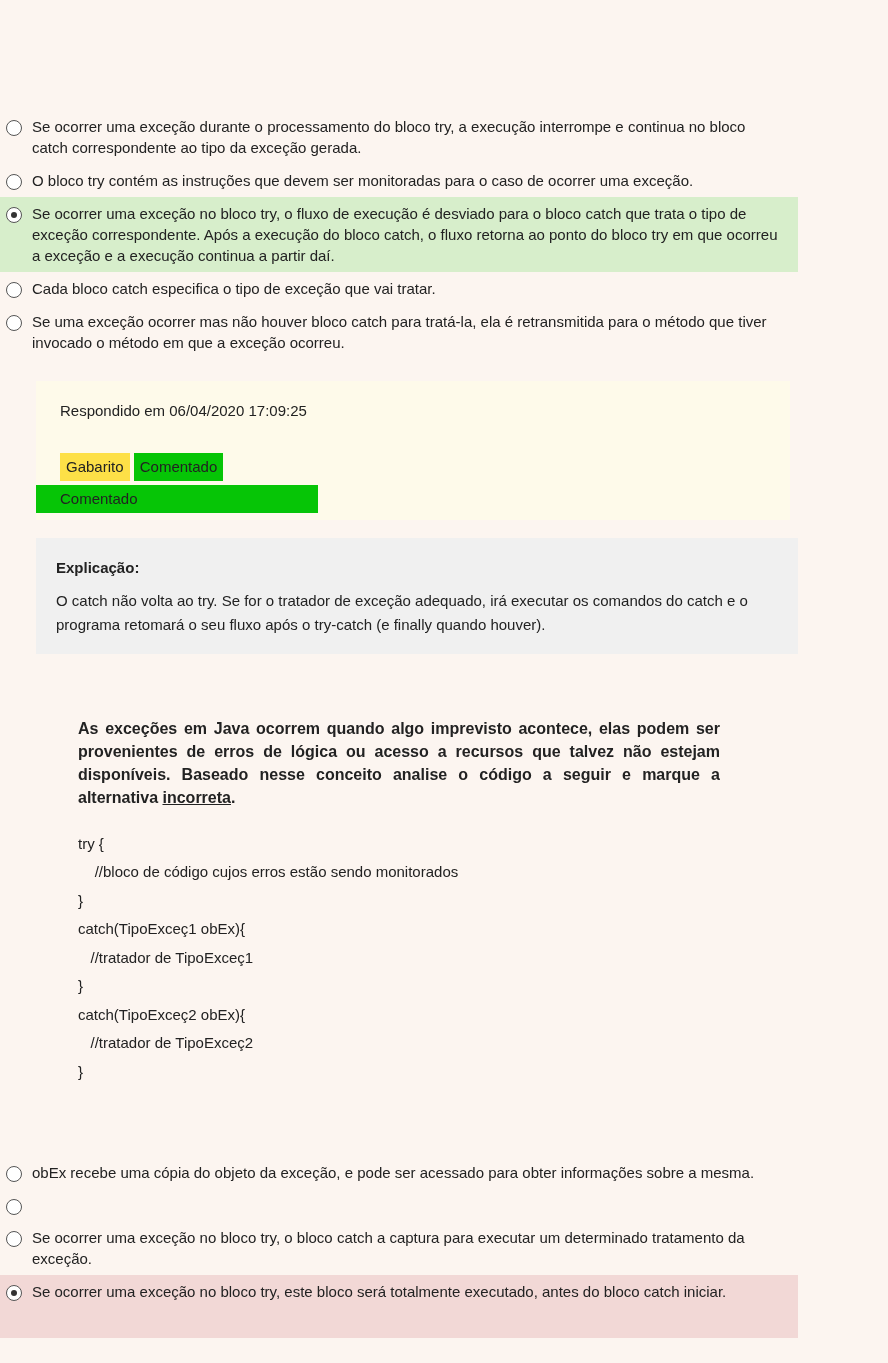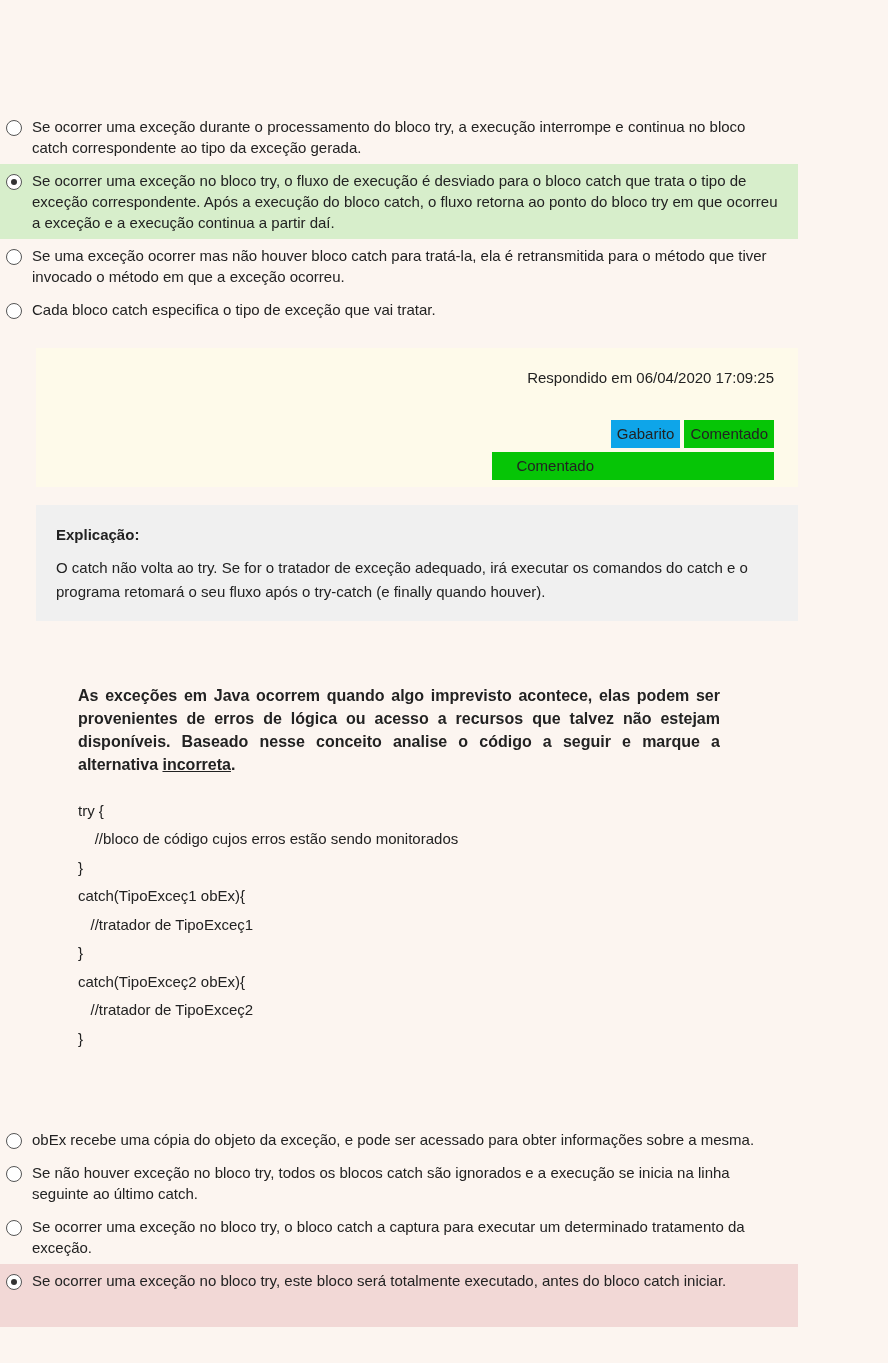--- a/index.html
+++ b/index.html
@@ -3,62 +3,66 @@
 <meta charset="utf-8">
 <style>
 html,body{margin:0;padding:0;background:#fcf5f0;font-family:Arial,Helvetica,sans-serif;font-size:15px;color:#222;}
 .page{width:798px;min-height:1363px;position:relative;background:#fcf5f0;}
 .row{display:flex;align-items:flex-start;padding:6px 0;}
 .radio{width:14px;height:14px;border:1px solid #555;background:#fff;border-radius:50%;margin:4px 10px 0 6px;flex-shrink:0;display:flex;align-items:center;justify-content:center;}
 .radio.sel::after{content:"";width:6px;height:6px;background:#333;border-radius:50%;}
 .opt-text{flex:1;line-height:1.4;padding-right:18px;}
 .bg-green{background:#d7eecb;}
 .bg-pink{background:#f2d8d6;}
-.info{background:#fefaea;margin:22px 0 0 36px;padding:18px 24px 5px 24px;line-height:1.6;text-align:right;}
+.info{background:#fefaea;margin:22px 8px 0 36px;padding:18px 24px 5px 24px;line-height:1.6;}
 .info-bar{display:inline-block;background:#06c506;padding:2px 6px;margin:2px 0;}
 .explain{background:#f0f0f0;margin:18px 0 0 36px;padding:18px 20px;line-height:1.55;}
 .question-block{padding:55px 36px 30px 36px;}
 .qtext{margin:8px 42px 20px 42px;font-weight:bold;text-align:justify;line-height:1.45;font-size:16px;}
 .u{text-decoration:underline;}
 pre{margin:16px 0 0 42px;font-family:Arial,Helvetica,sans-serif;font-size:15px;white-space:pre-wrap;line-height:1.9;}
 </style>
 </head>
 <body>
 <div class="page">
 
 <div style="height:110px"></div>
 
 <div class="row">
   <div class="radio"></div>
   <div class="opt-text">Se ocorrer uma exceção durante o processamento do bloco try, a execução interrompe e continua no bloco catch correspondente ao tipo da exceção gerada.</div>
 </div>
 
+<div class="row">
+  <div class="radio"></div>
+  <div class="opt-text">O bloco try contém as instruções que devem ser monitoradas para o caso de ocorrer uma exceção.</div>
+</div>
 
 <div class="row bg-green">
   <div class="radio sel"></div>
   <div class="opt-text">Se ocorrer uma exceção no bloco try, o fluxo de execução é desviado para o bloco catch que trata o tipo de exceção correspondente. Após a execução do bloco catch, o fluxo retorna ao ponto do bloco try em que ocorreu a exceção e a execução continua a partir daí.</div>
 </div>
 
 <div class="row">
   <div class="radio"></div>
-  <div class="opt-text">Se uma exceção ocorrer mas não houver bloco catch para tratá-la, ela é retransmitida para o método que tiver invocado o método em que a exceção ocorreu.</div>
+  <div class="opt-text">Cada bloco catch especifica o tipo de exceção que vai tratar.</div>
 </div>
 
 <div class="row">
   <div class="radio"></div>
-  <div class="opt-text">Cada bloco catch especifica o tipo de exceção que vai tratar.</div>
+  <div class="opt-text">Se uma exceção ocorrer mas não houver bloco catch para tratá-la, ela é retransmitida para o método que tiver invocado o método em que a exceção ocorreu.</div>
 </div>
 
 <div class="info">
   <div>
     <span>Respondido em </span>
     <span>06/04/2020 17:09:25</span>
   </div>
   <div style="margin-top:28px;">
-    <span class="info-bar" style="background:#0ea5e9;">Gabarito</span>&nbsp;<span class="info-bar">Comentado</span>
+    <span class="info-bar" style="background:#fde047;">Gabarito</span>&nbsp;<span class="info-bar">Comentado</span>
   </div>
   <div>
     <span class="info-bar" style="margin-left:-24px;padding-left:24px;padding-right:180px;">Comentado</span>
   </div>
 </div>
 
 <div class="explain">
   <div style="font-weight:bold;margin-bottom:10px;">Explicação:</div>
   <div>O catch não volta ao try. Se for o tratador de exceção adequado, irá executar os comandos do catch e o programa retomará o seu fluxo após o try-catch (e finally quando houver).</div>
 </div>
@@ -80,21 +84,20 @@
 
 <div style="height:40px"></div>
 
 <div class="row">
   <div class="radio"></div>
   <div class="opt-text">obEx recebe uma cópia do objeto da exceção, e pode ser acessado para obter informações sobre a mesma.</div>
 </div>
 
 <div class="row">
   <div class="radio"></div>
-  <div class="opt-text">Se não houver exceção no bloco try, todos os blocos catch são ignorados e a execução se inicia na linha seguinte ao último catch.</div>
 </div>
 
 <div class="row">
   <div class="radio"></div>
   <div class="opt-text">Se ocorrer uma exceção no bloco try, o bloco catch a captura para executar um determinado tratamento da exceção.</div>
 </div>
 
 <div class="row bg-pink" style="padding-bottom:36px;">
   <div class="radio sel"></div>
   <div class="opt-text">Se ocorrer uma exceção no bloco try, este bloco será totalmente executado, antes do bloco catch iniciar.</div>

